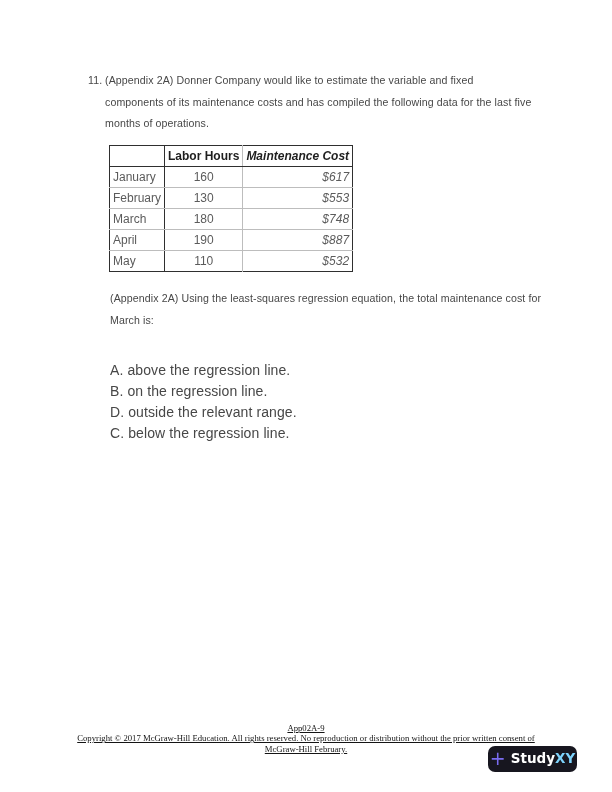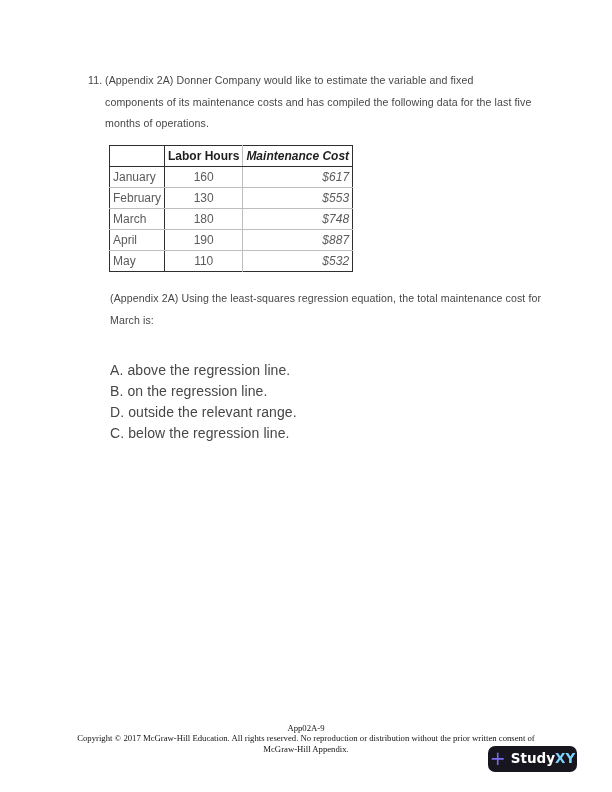--- a/index.html
+++ b/index.html
@@ -100,20 +100,21 @@
   .footer {
     position: absolute;
     left: 0;
     top: 723px;
     width: 612px;
     text-align: center;
     font-family: "Liberation Serif", "DejaVu Serif", serif;
     font-size: 8.7px;
     line-height: 10.3px;
     color: #141414;
+    text-decoration: underline;
   }
 
   
   .studyxy-badge {
     position: absolute;
     left: 488px;
     top: 746px;
     width: 89px;
     height: 26px;
     background: #17161f;
@@ -207,21 +208,21 @@
       <span class="choice-letter">D.</span><span>outside the relevant range.</span>
     </div>
     <div class="choice">
       <span class="choice-letter">C.</span><span>below the regression line.</span>
     </div>
   </div>
 
   <div class="footer">
     <div>App02A-9</div>
     <div>Copyright © 2017 McGraw-Hill Education. All rights reserved. No reproduction or distribution without the prior written consent of</div>
-    <div>McGraw-Hill Appendix.</div>
+    <div>McGraw-Hill February.</div>
   </div>
 
   <div class="studyxy-badge">
     <span class="logo-plus">+</span>
     <span class="logo-text"><span class="logo-study">Study</span><span class="logo-xy">XY</span></span>
   </div>
 
 </div>
 
 </body></html>

